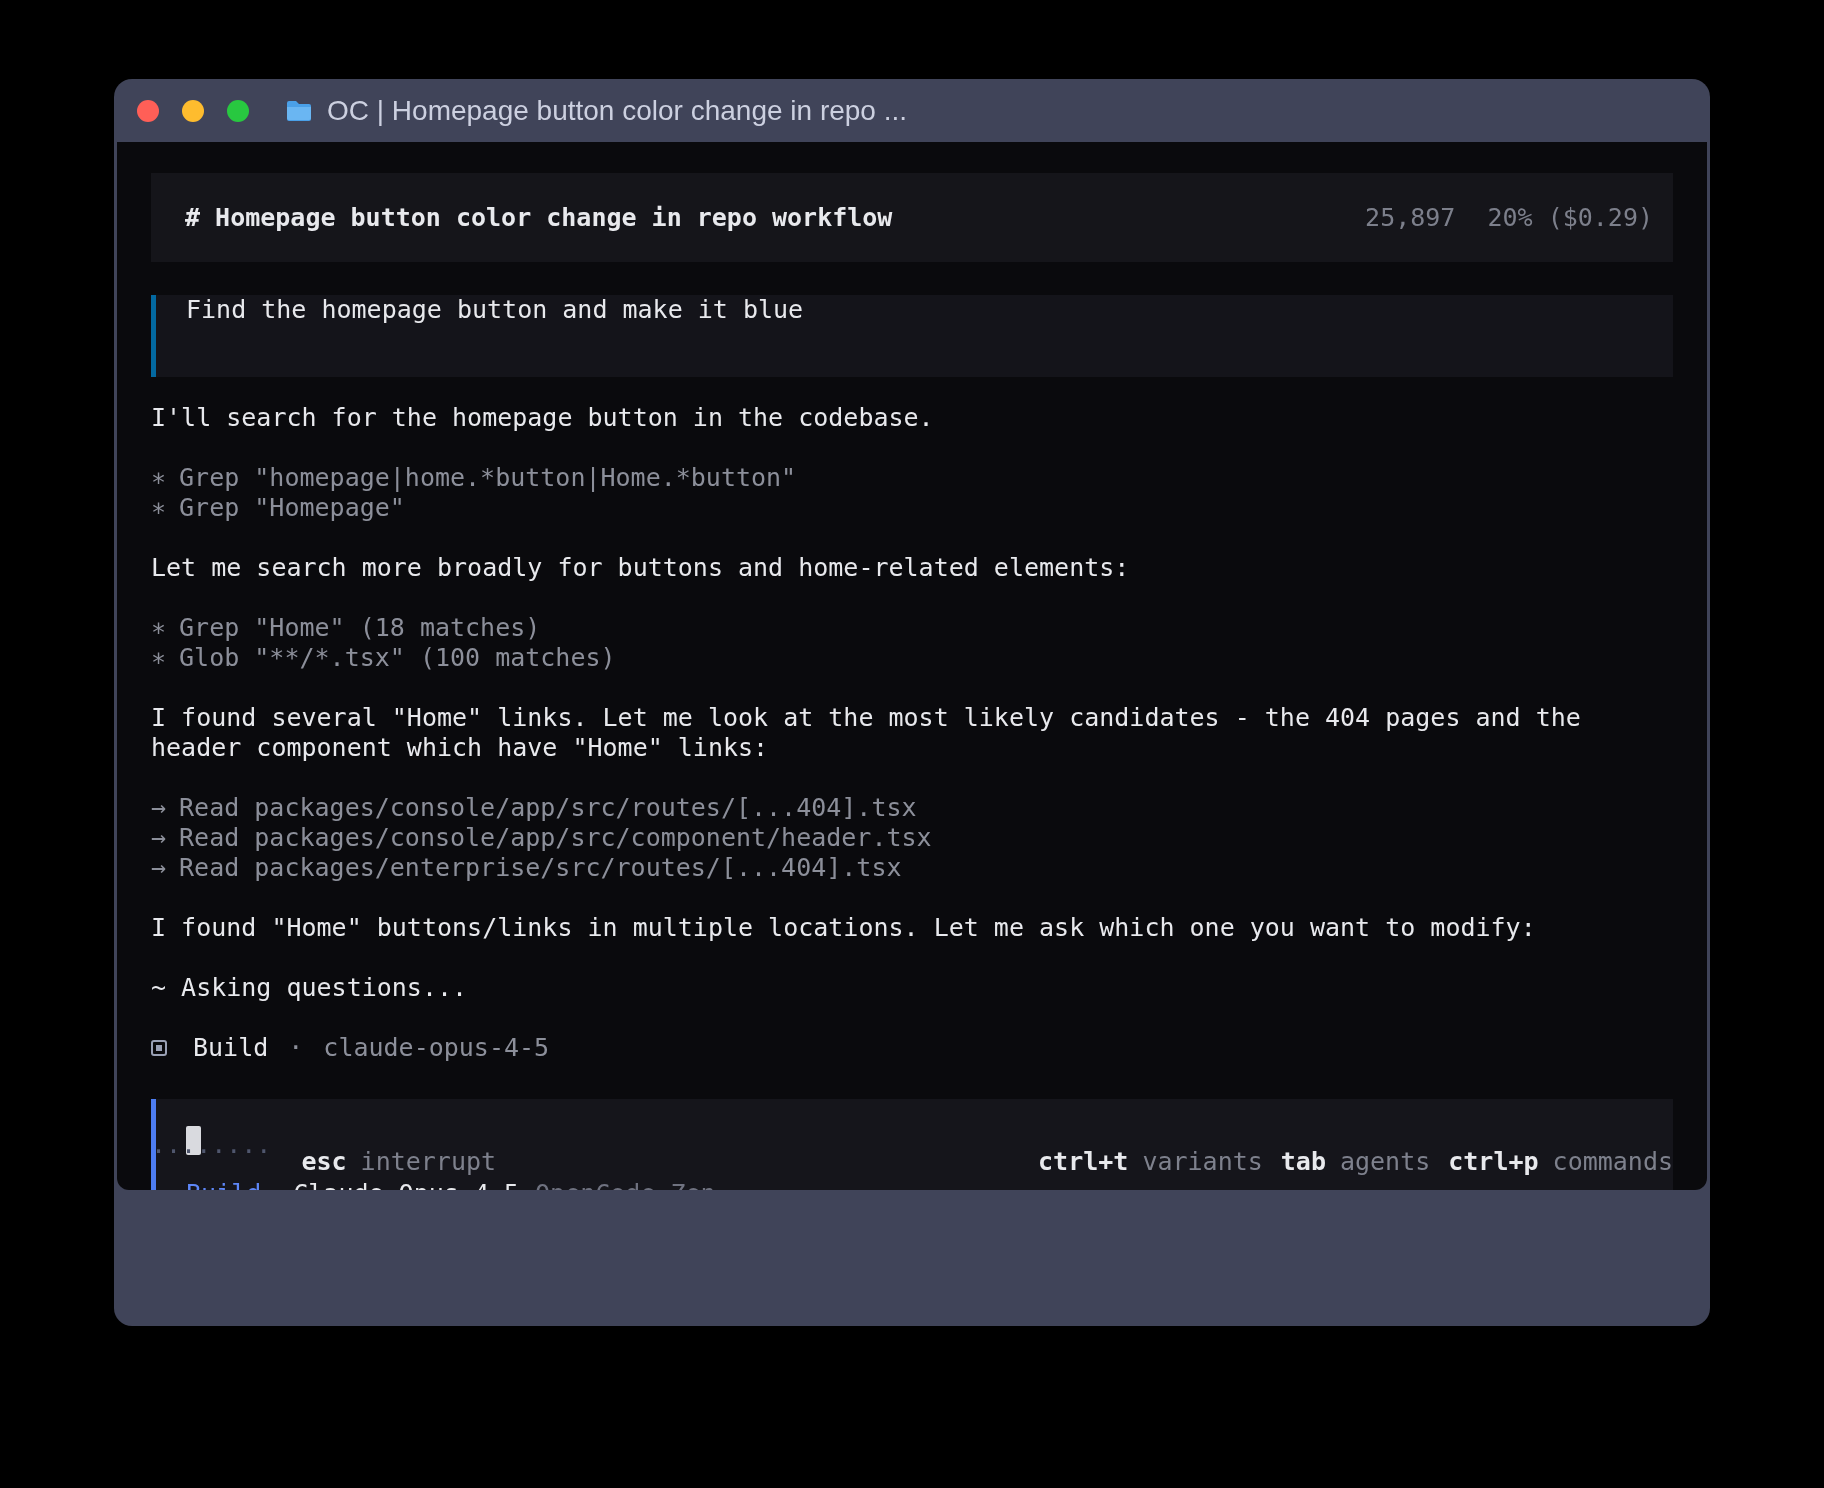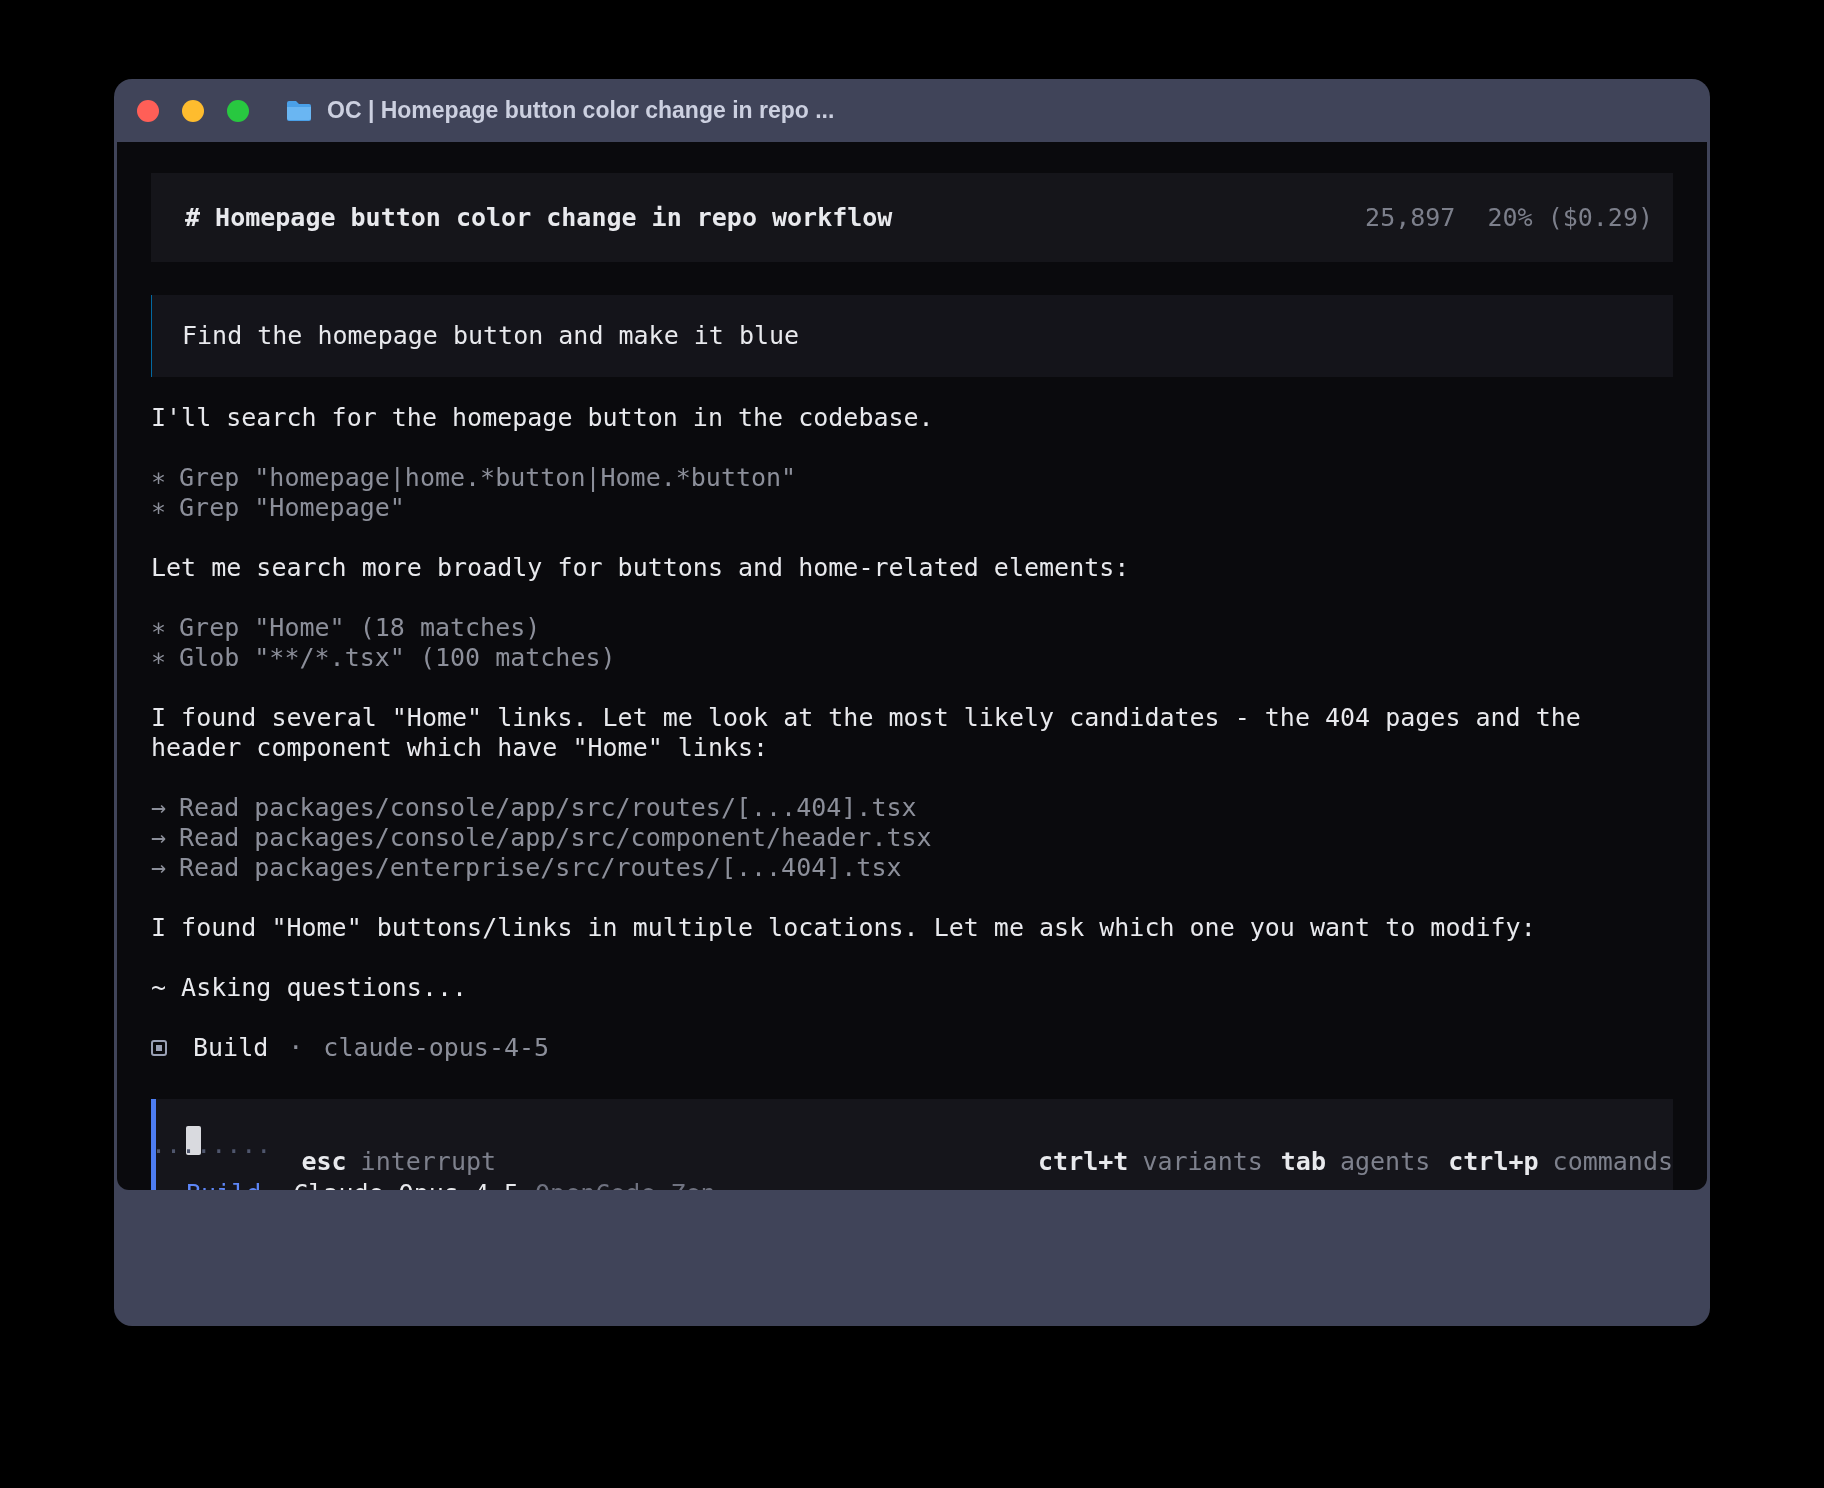--- a/index.html
+++ b/index.html
@@ -33,22 +33,22 @@
   .lights { display: flex; gap: 23px; }
   .light {
     width: 22px; height: 22px;
     border-radius: 50%;
     border: none; padding: 0;
   }
   .folder-icon { margin-left: 36px; display: flex; align-items: center; }
   .titlebar-title {
     margin-left: 14px;
     font-family: "Liberation Sans", sans-serif;
-    font-weight: 700;
-    font-size: 23px;
+    font-weight: 400;
+    font-size: 28px;
     color: #ccd0e0;
     white-space: nowrap;
   }
 
   .content {
     position: relative;
     height: 1048px;
     background: #0a0a0d;
     border-radius: 0 0 12px 12px;
     padding: 0 34px;
@@ -66,23 +66,23 @@
     justify-content: space-between;
     padding: 0 20px 0 34px;
   }
   .session-title { font-weight: 700; color: #e8e9ed; white-space: nowrap; }
   .session-stats { display: flex; gap: 32px; color: #7c7f8b; white-space: nowrap; }
 
   .user-msg {
     margin-top: 33px;
     min-height: 82px;
     background: #14141a;
-    border-left: 1px solid #0369a1;
-    display: flex;
-    align-items: center;
+    border-left: 5px solid #0369a1;
+    display: flex;
+    align-items: flex-start;
     padding: 0 20px 0 30px;
     color: #e8e9ed;
   }
 
   .conv { margin-top: 26px; }
   .block { margin-bottom: 30px; }
   .para { color: #e8e9ed; }
   .tool-line { color: #8c8f9a; white-space: nowrap; }
   .tool-icon { display: inline-block; margin-right: 13px; }
   .status-line { color: #e8e9ed; }

